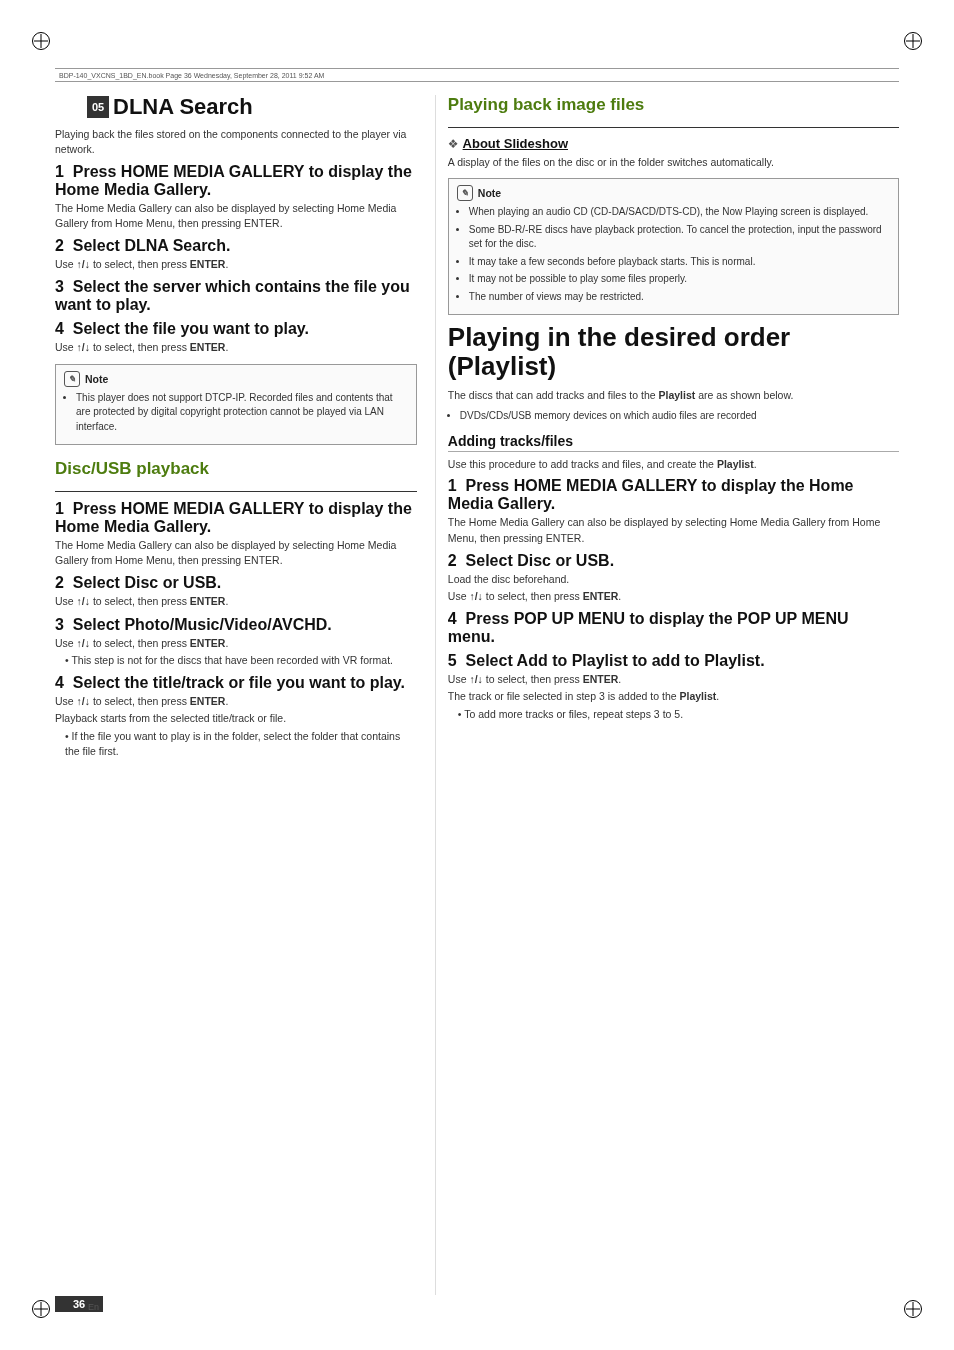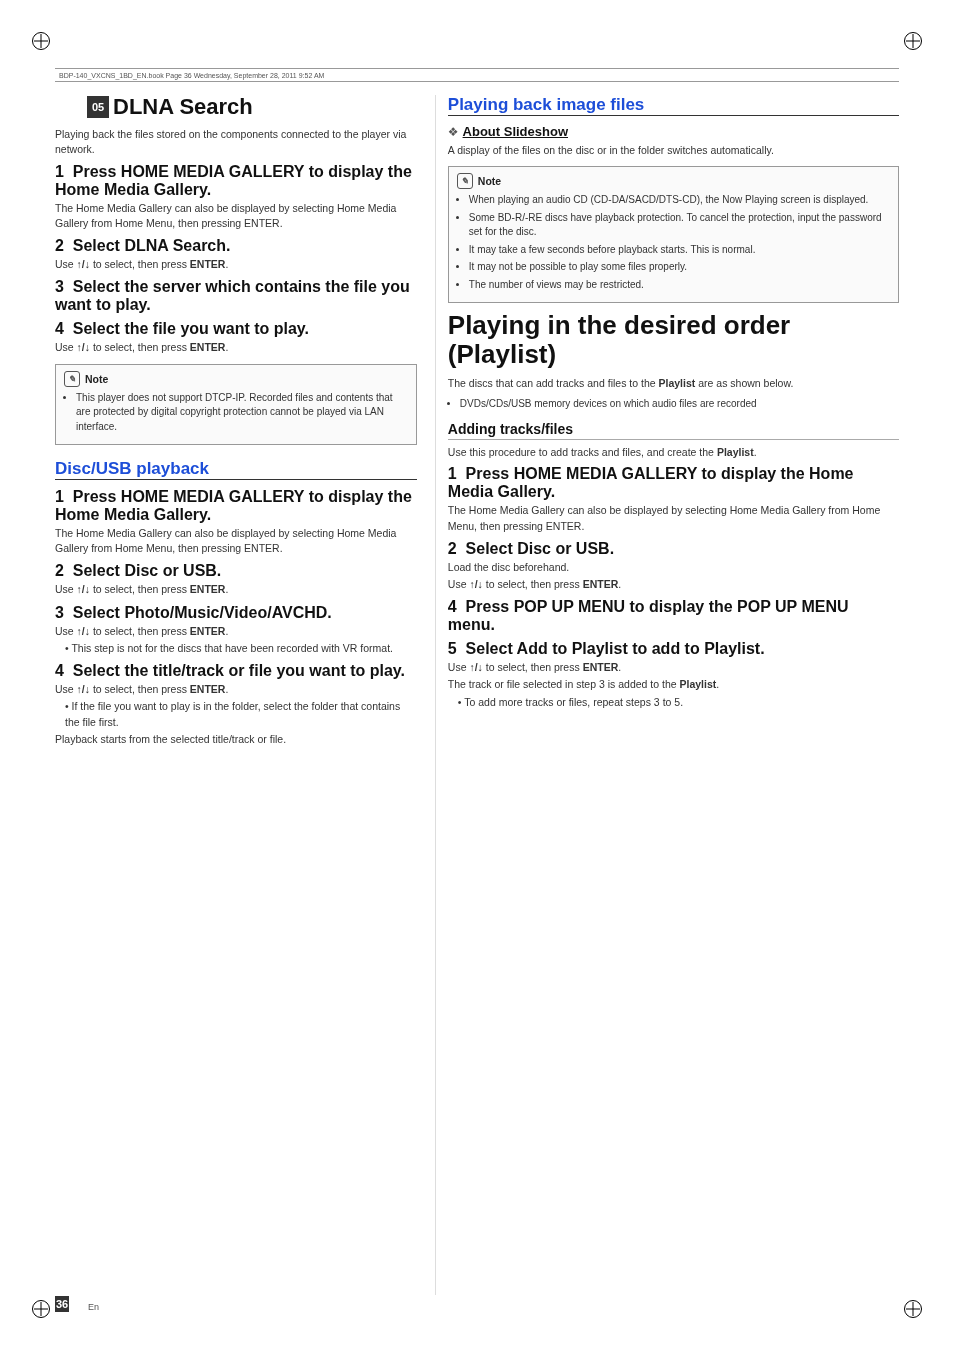--- a/index.html
+++ b/index.html
@@ -120,25 +120,25 @@
       margin-bottom: 8px;
       line-height: 1.1;
       display: flex;
       align-items: center;
       margin-left: 32px;
     }
 
     h2.section-title {
       font-size: 17px;
       font-weight: bold;
-      color: #1d4ed8;
+      color: #4d7c0f;
       margin-bottom: 8px;
       margin-top: 14px;
       border-bottom: 1.5px solid #333;
-      padding-bottom: 0;
+      padding-bottom: 12px;
     }
 
     h3.sub-section {
       font-size: 13px;
       font-weight: bold;
       color: #111;
       margin-bottom: 5px;
       margin-top: 10px;
     }
 
@@ -227,21 +227,21 @@
     
     .page-number {
       position: absolute;
       bottom: 38px;
       left: 55px;
       font-size: 11px;
       font-weight: bold;
       color: #111;
       background: #333;
       color: #fff;
-      width: 14px;
+      width: 48px;
       height: 16px;
       display: flex;
       align-items: center;
       justify-content: center;
     }
 
     .page-lang {
       position: absolute;
       bottom: 38px;
       left: 88px;
@@ -360,22 +360,22 @@
       </div>
       <div class="step-body">Use <strong>↑/↓</strong> to select, then press <strong>ENTER</strong>.</div>
       <div class="step-body" style="margin-left:10px;">• <span>This step is not for the discs that have been recorded with VR format.</span></div>
     </div>
 
     <div class="step">
       <div class="step-header">
         <span class="step-number">4&nbsp;&nbsp;</span><span>Select the title/track or file you want to play.</span>
       </div>
       <div class="step-body">Use <strong>↑/↓</strong> to select, then press <strong>ENTER</strong>.</div>
+      <div class="step-body">Playback starts from the selected title/track or file.</div>
       <div class="step-body" style="margin-left:10px;">• <span>If the file you want to play is in the folder, select the folder that contains the file first.</span></div>
-      <div class="step-body">Playback starts from the selected title/track or file.</div>
     </div>
 
   </div>
 
   <div class="right-column">
 
     <h2 class="section-title" style="margin-top:0;">Playing back image files</h2>
 
     <div style="display:flex;align-items:center;margin-bottom:4px;">
       <span class="diamond-bullet">❖</span>

